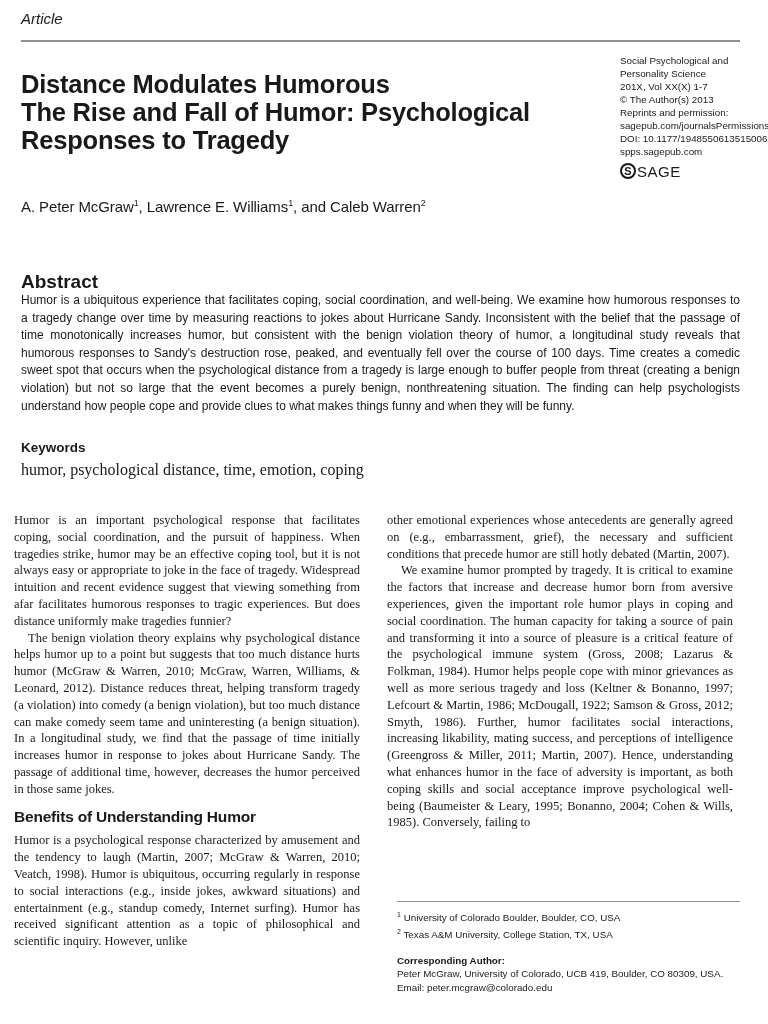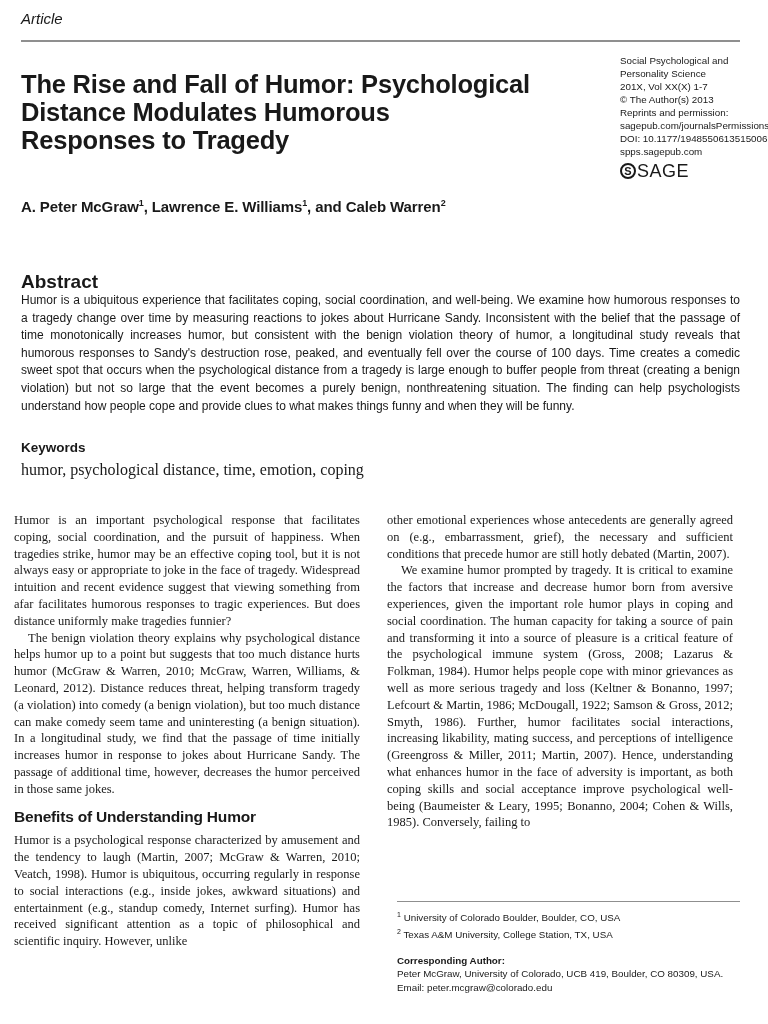--- a/index.html
+++ b/index.html
@@ -53,29 +53,29 @@
     border: 2.2px solid #191919;
     border-radius: 50%;
     display: inline-flex;
     align-items: center;
     justify-content: center;
     font-size: 11px;
     font-weight: 700;
     line-height: 1;
   }
   .sage-word {
-    font-size: 18px;
+    font-size: 15px;
     font-weight: 400;
     letter-spacing: 0.5px;
   }
   .byline {
     position: absolute;
     top: 198px; left: 21px;
     font-size: 15px;
-    font-weight: 700;
+    font-weight: 400;
     letter-spacing: -0.1px;
   }
   .byline sup { font-size: 9px; }
   .abstract-heading {
     position: absolute;
     top: 271px; left: 21px;
     font-size: 19px;
     font-weight: 700;
   }
   .abstract-text {
@@ -142,22 +142,22 @@
 </style>
 </head>
 <body>
 
 <div class="page">
 
   <div class="article-label">Article</div>
   <div class="top-rule"></div>
 
   <h1 class="page-title">
+    <div>Distance Modulates Humorous</div>
     <div>The Rise and Fall of Humor: Psychological</div>
-    <div>Distance Modulates Humorous</div>
     <div>Responses to Tragedy</div>
   </h1>
 
   <div class="journal-info">
     <div>Social Psychological and</div>
     <div>Personality Science</div>
     <div>201X, Vol XX(X) 1-7</div>
     <div>© The Author(s) 2013</div>
     <div>Reprints and permission:</div>
     <div>sagepub.com/journalsPermissions.nav</div>

